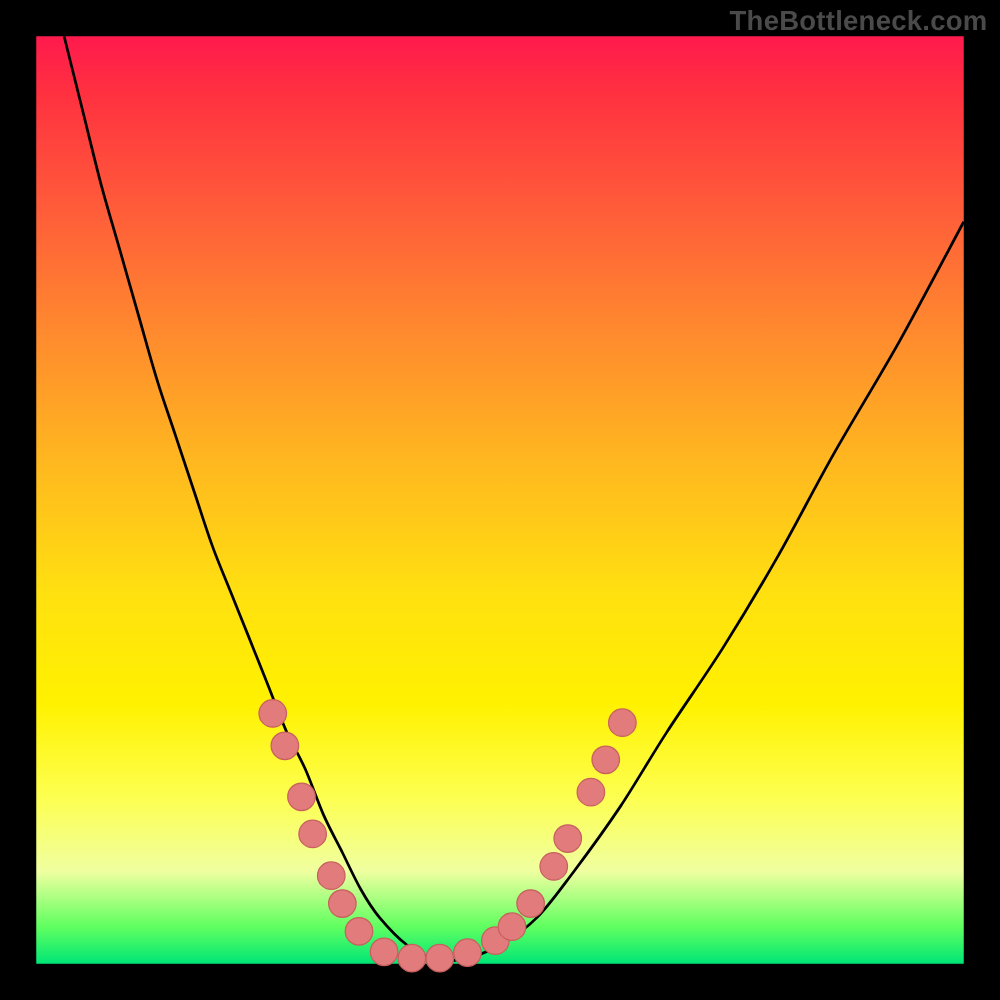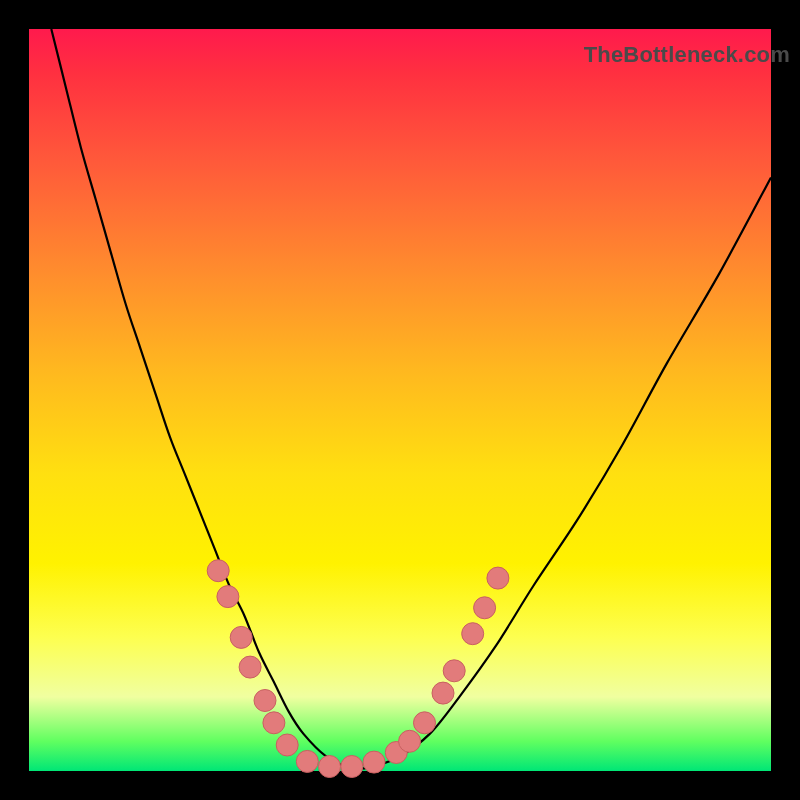--- a/index.html
+++ b/index.html
@@ -31,21 +31,20 @@
       #00e676 100%);
   }
   .attribution {
     position: absolute;
     top: 4px;
     right: 10px;
     color: #4a4a4a;
     font-size: 22px;
     font-weight: 600;
     letter-spacing: 0.2px;
-    margin-top: 38px;
   }
   svg.overlay {
     position: absolute;
     left: 29px;
     top: 29px;
     width: 742px;
     height: 742px;
     overflow: visible;
   }
 </style>

